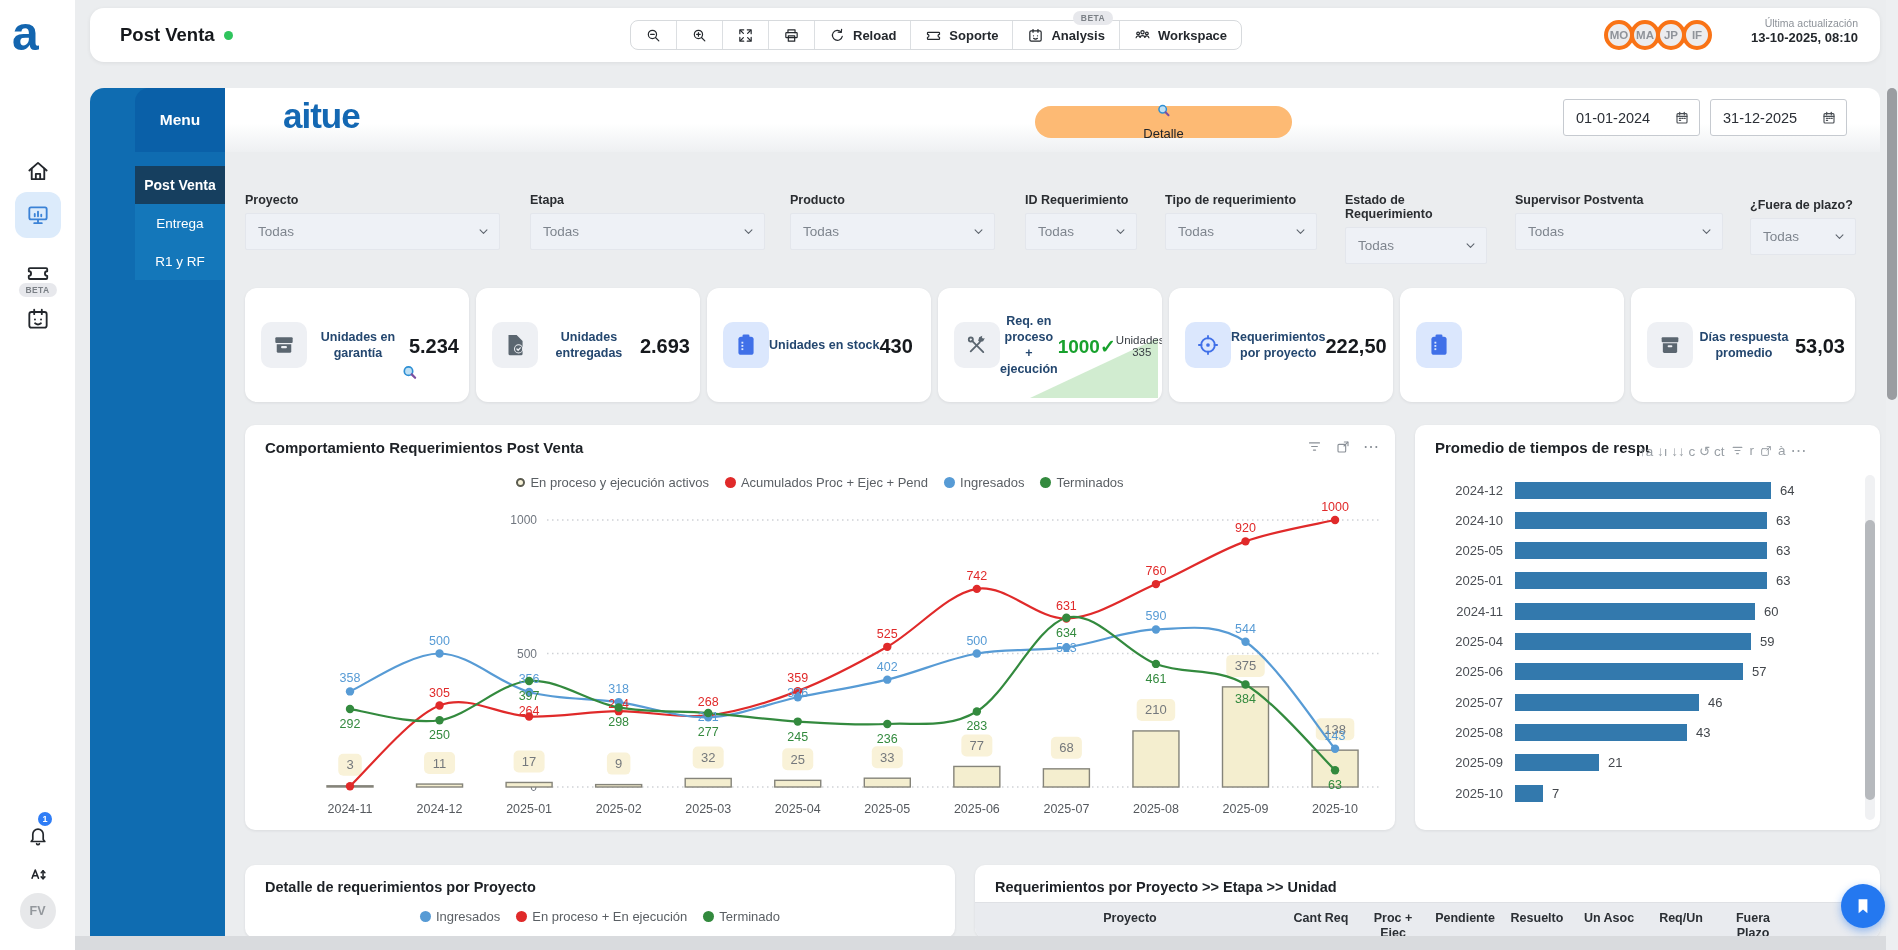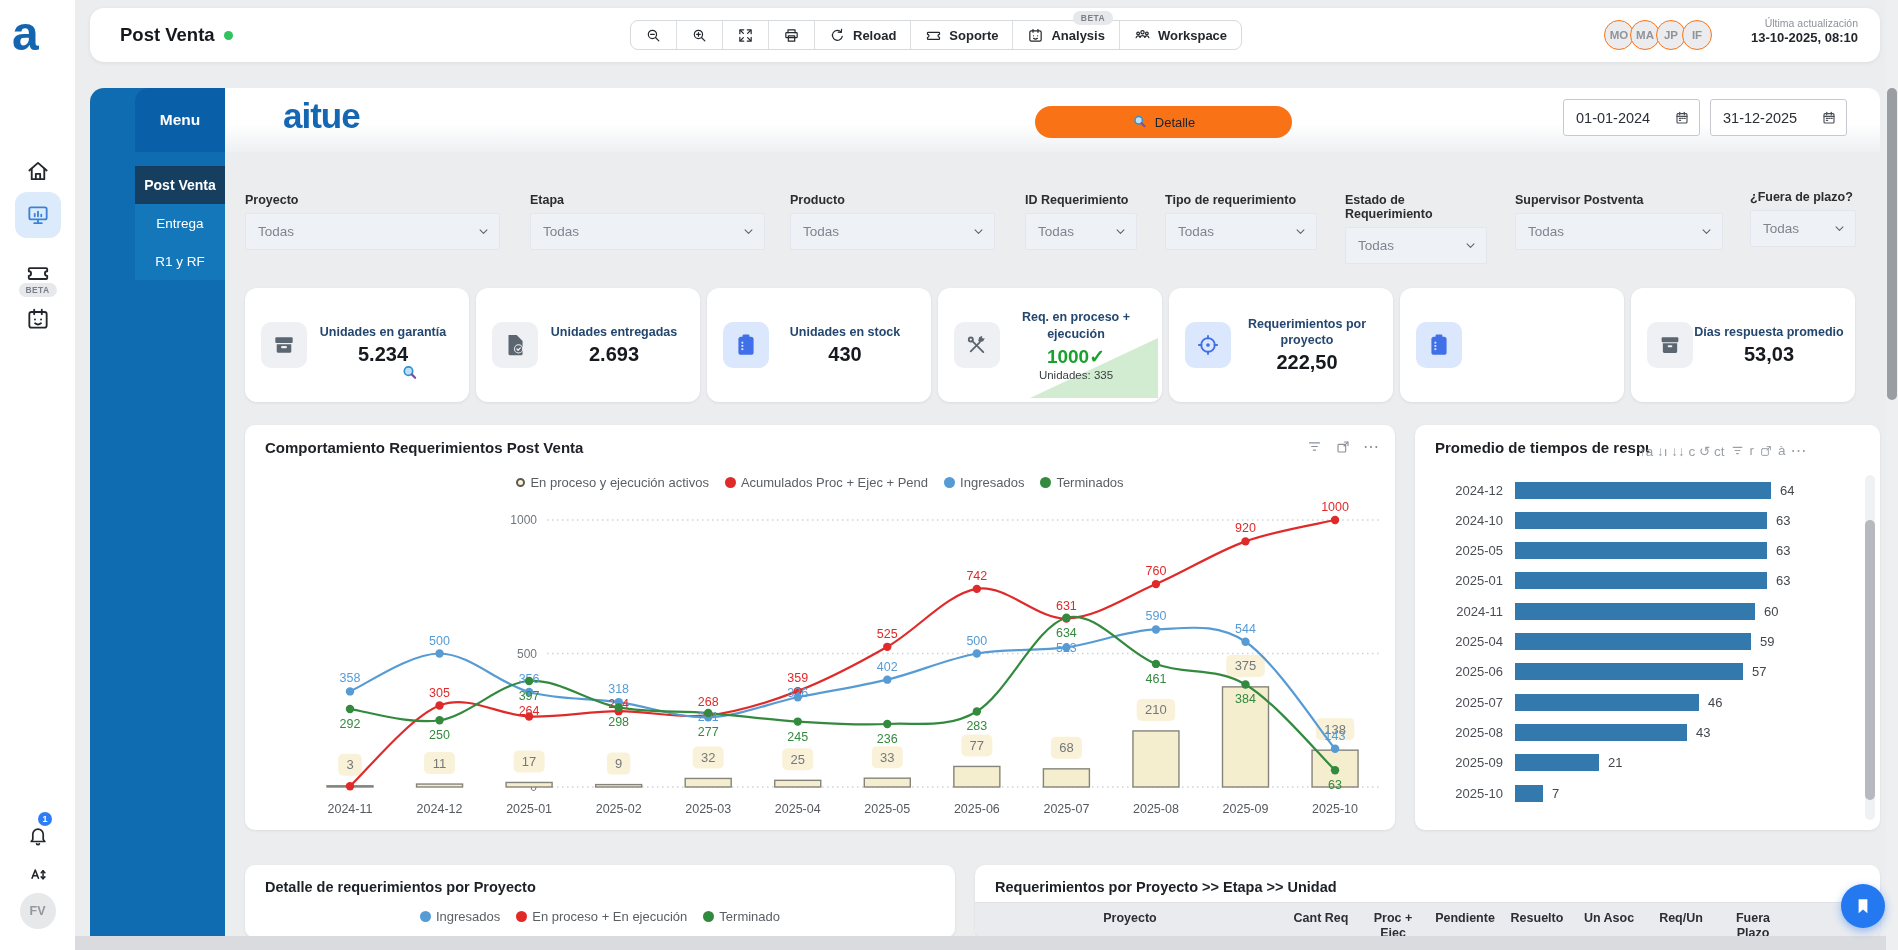--- a/index.html
+++ b/index.html
@@ -28,21 +28,21 @@
   .status-dot { width:9px; height:9px; border-radius:50%; background:#2fc45d; }
   .toolbar { position:absolute; left:540px; top:12px; display:flex; border:1px solid #d7dadd; border-radius:8px;
     overflow:visible; background:#fff; height:30px; }
   .tb-btn { display:flex; align-items:center; justify-content:center; gap:7px; padding:0 14px; height:28px;
     border-left:1px solid #dcdfe2; font-size:13px; font-weight:600; color:#24282d; cursor:pointer; position:relative; white-space:nowrap;}
   .tb-btn:first-child { border-left:none; }
   .tb-badge { position:absolute; top:-10px; right:6px; background:#e7e8ec; color:#7b8086; font-size:8.5px;
     font-weight:700; padding:2px 8px; border-radius:8px; letter-spacing:.4px; }
   .avatars { position:absolute; left:1518px; top:12px; display:flex; }
   .avatar { width:30px; height:30px; border-radius:50%; background:#ececee; color:#8f939a; font-size:11.5px;
-    font-weight:700; display:flex; align-items:center; justify-content:center; margin-left:-4px; border:1px solid #f97316; cursor:pointer;}
+    font-weight:700; display:flex; align-items:center; justify-content:center; margin-left:-4px; border:4px solid #f97316; cursor:pointer;}
   .last-update { position:absolute; right:22px; top:9px; text-align:right; }
   .last-update .lbl { font-size:10.5px; color:#8d9299; }
   .last-update .val { font-size:13px; font-weight:700; color:#23272c; margin-top:1px; }
 
   
   .side-menu { position:absolute; left:90px; top:88px; width:135px; height:848px; background:#0f6cb1;
     border-top-left-radius:14px; z-index:4; overflow:hidden;padding-left:45px; }
   .side-header { height:64px; background:#0a60a8; color:#fff; font-size:15.5px; font-weight:700;
     display:flex; align-items:center; justify-content:center; border-top-left-radius:14px;}
   .side-spacer { height:14px; }
@@ -52,39 +52,39 @@
 
   
   .top-band { position:absolute; left:225px; top:88px; width:1655px; height:64px;
     background:linear-gradient(180deg,#ffffff 55%, #eef0f2 100%); border-top-right-radius:12px; z-index:1;}
   .brand { position:absolute; left:283px; top:96px; font-size:35px; font-weight:800; color:#1468b3;
     letter-spacing:-1px; z-index:2;}
   .toggle-btn { position:absolute; top:106px; height:32px; border-radius:16px; display:flex; align-items:center;
     justify-content:center; gap:7px; font-size:13px; cursor:pointer; z-index:2; }
   .toggle-general { left:640px; width:260px; background:#0d5493; color:#fff; font-weight:700;
     box-shadow:0 2px 5px rgba(13,84,147,.35); }
-  .toggle-detalle { left:1035px; width:257px; background:#f97316; color:#20242a; }
+  .toggle-detalle { left:1035px; width:257px; background:#fdba74; color:#20242a;flex-direction:column; }
   .date-box { position:absolute; top:99px; width:137px; height:37px; background:#fff; border:1px solid #c6cad0;
     border-radius:3px; display:flex; align-items:center; padding:0 9px 0 12px; font-size:14.5px; color:#2b2f36;
     justify-content:space-between; z-index:2; cursor:pointer;}
 
   
   .filter { position:absolute; z-index:2; }
   .filter .flabel { font-size:12.5px; font-weight:600; color:#2a2d31; margin-bottom:6px; }
   .filter .fbox { height:37px; background:#eef1f6; border:1px solid #e3e6ec; border-radius:2px;
     display:flex; align-items:center; justify-content:space-between; padding:0 8px 0 12px;
     font-size:13.5px; color:#7e858e; cursor:pointer; }
 
   
   .kpi { position:absolute; top:288px; height:114px; width:224px; background:#fff; border-radius:12px;
     box-shadow:0 1px 3px rgba(20,30,40,.08); display:flex; align-items:center; padding:0 10px 0 16px; z-index:2; overflow:hidden;}
   .kpi-tile { width:46px; height:46px; border-radius:10px; display:flex; align-items:center; justify-content:center; flex:none; }
   .kpi-tile.gray { background:#eef0f4; color:#5b6670; }
   .kpi-tile.blue { background:#dbe7fd; color:#4070e8; }
-  .kpi-text { flex:1; display:flex; flex-direction:column; align-items:center; text-align:center; z-index:1; }
+  .kpi-text { flex:1; display:flex; flex-direction:row; align-items:center; text-align:center; z-index:1; }
   .kpi-title { font-size:12.5px; font-weight:700; color:#24476f; line-height:1.3; }
   .kpi-value { font-size:20px; font-weight:700; color:#16191d; margin-top:3px; }
   .kpi-sub { font-size:11.5px; color:#3a3f45; margin-top:1px; }
   .kpi-tri { position:absolute; right:4px; bottom:4px; width:128px; height:60px; background:#c9e9c8;
     clip-path:polygon(100% 0, 100% 100%, 0 100%); opacity:.85; z-index:0; }
   .kpi-mag { position:absolute; right:50px; bottom:20px; z-index:2; cursor:pointer;}
 
   
   .panel { position:absolute; background:#fff; border-radius:10px; box-shadow:0 1px 3px rgba(20,30,40,.08); z-index:2; overflow:hidden;}
   .panel-title { position:absolute; left:20px; top:14px; font-size:15px; font-weight:700; color:#1d2126; white-space:nowrap; }
@@ -380,21 +380,21 @@
       </div>
       <div class="filter" style="left:1515px; top:193px; width:208px">
         <div class="flabel">Supervisor Postventa</div>
         <div class="fbox">
           <span>Todas</span>
           <svg width="15" height="15" viewBox="0 0 24 24" fill="none" stroke="#5d646d" stroke-width="1.7" stroke-linecap="round" stroke-linejoin="round" style="display:block">
             <polyline points="6.5 9.5 12 15 17.5 9.5"></polyline>
           </svg>
         </div>
       </div>
-      <div class="filter" style="left:1750px; top:190px; width:106px">
+      <div class="filter" style="left:1750px; top:198px; width:106px">
         <div class="flabel">¿Fuera de plazo?</div>
         <div class="fbox">
           <span>Todas</span>
           <svg width="15" height="15" viewBox="0 0 24 24" fill="none" stroke="#5d646d" stroke-width="1.7" stroke-linecap="round" stroke-linejoin="round" style="display:block">
             <polyline points="6.5 9.5 12 15 17.5 9.5"></polyline>
           </svg>
         </div>
       </div>
     </div>
   <div id="kpis">

